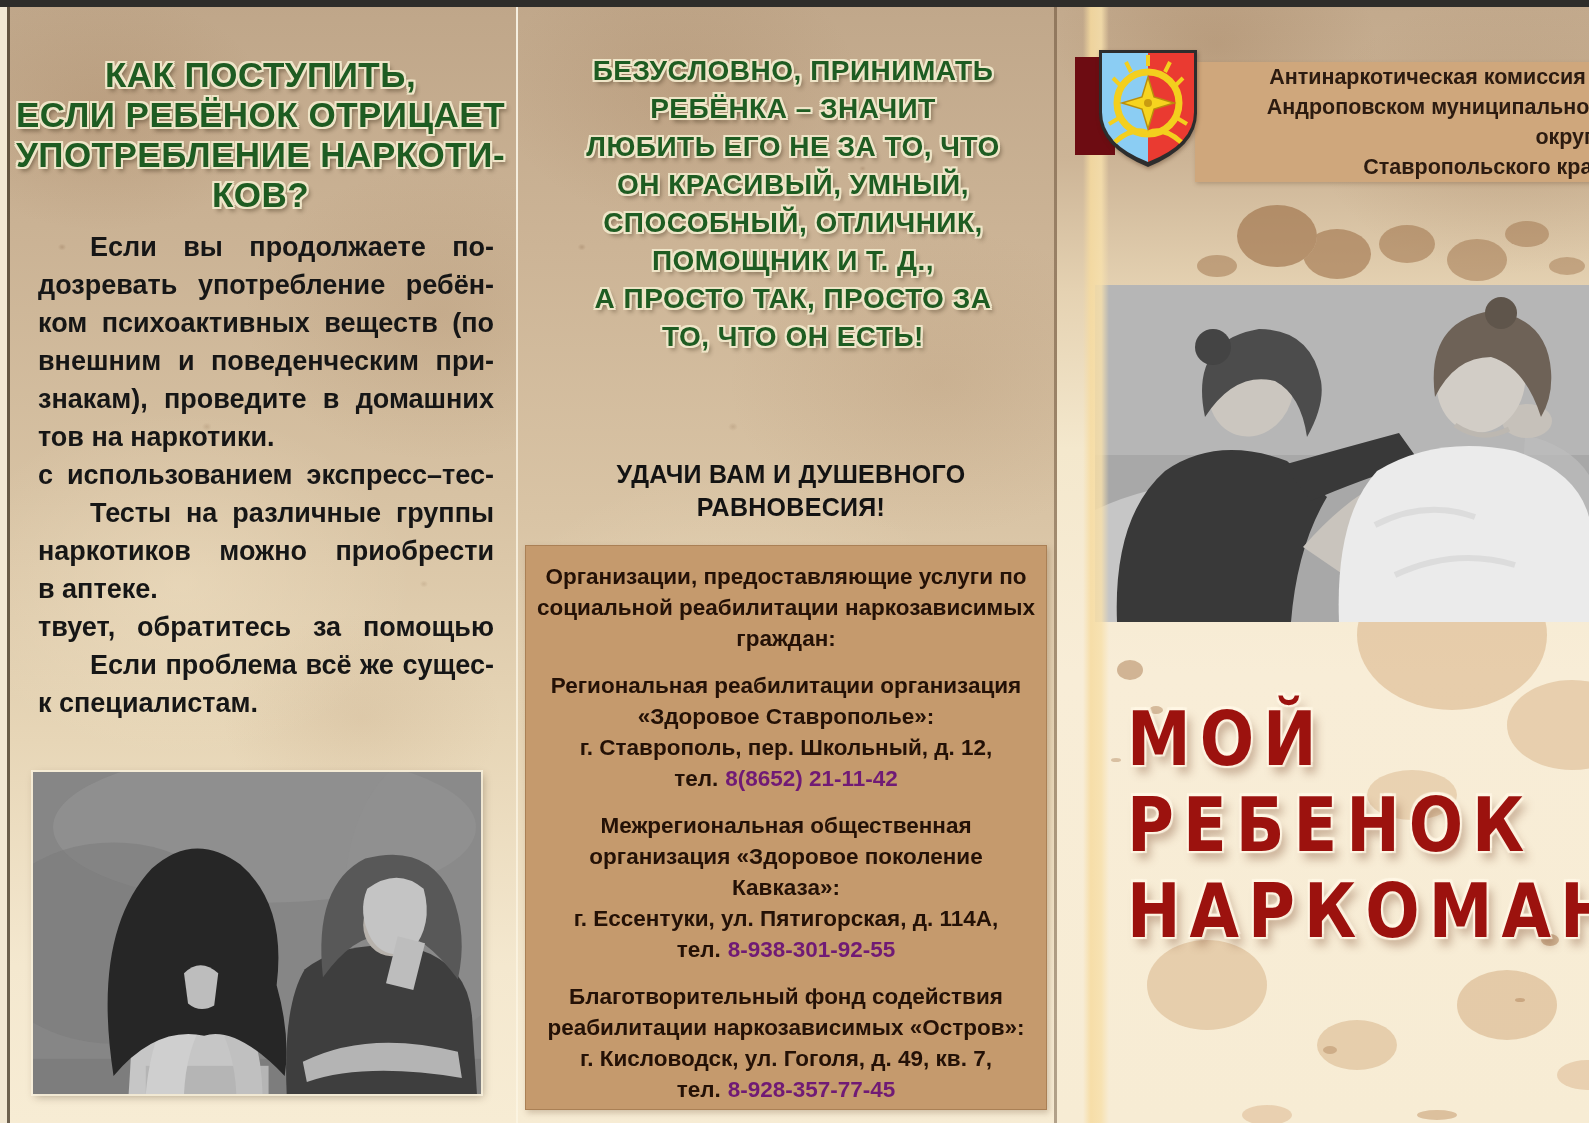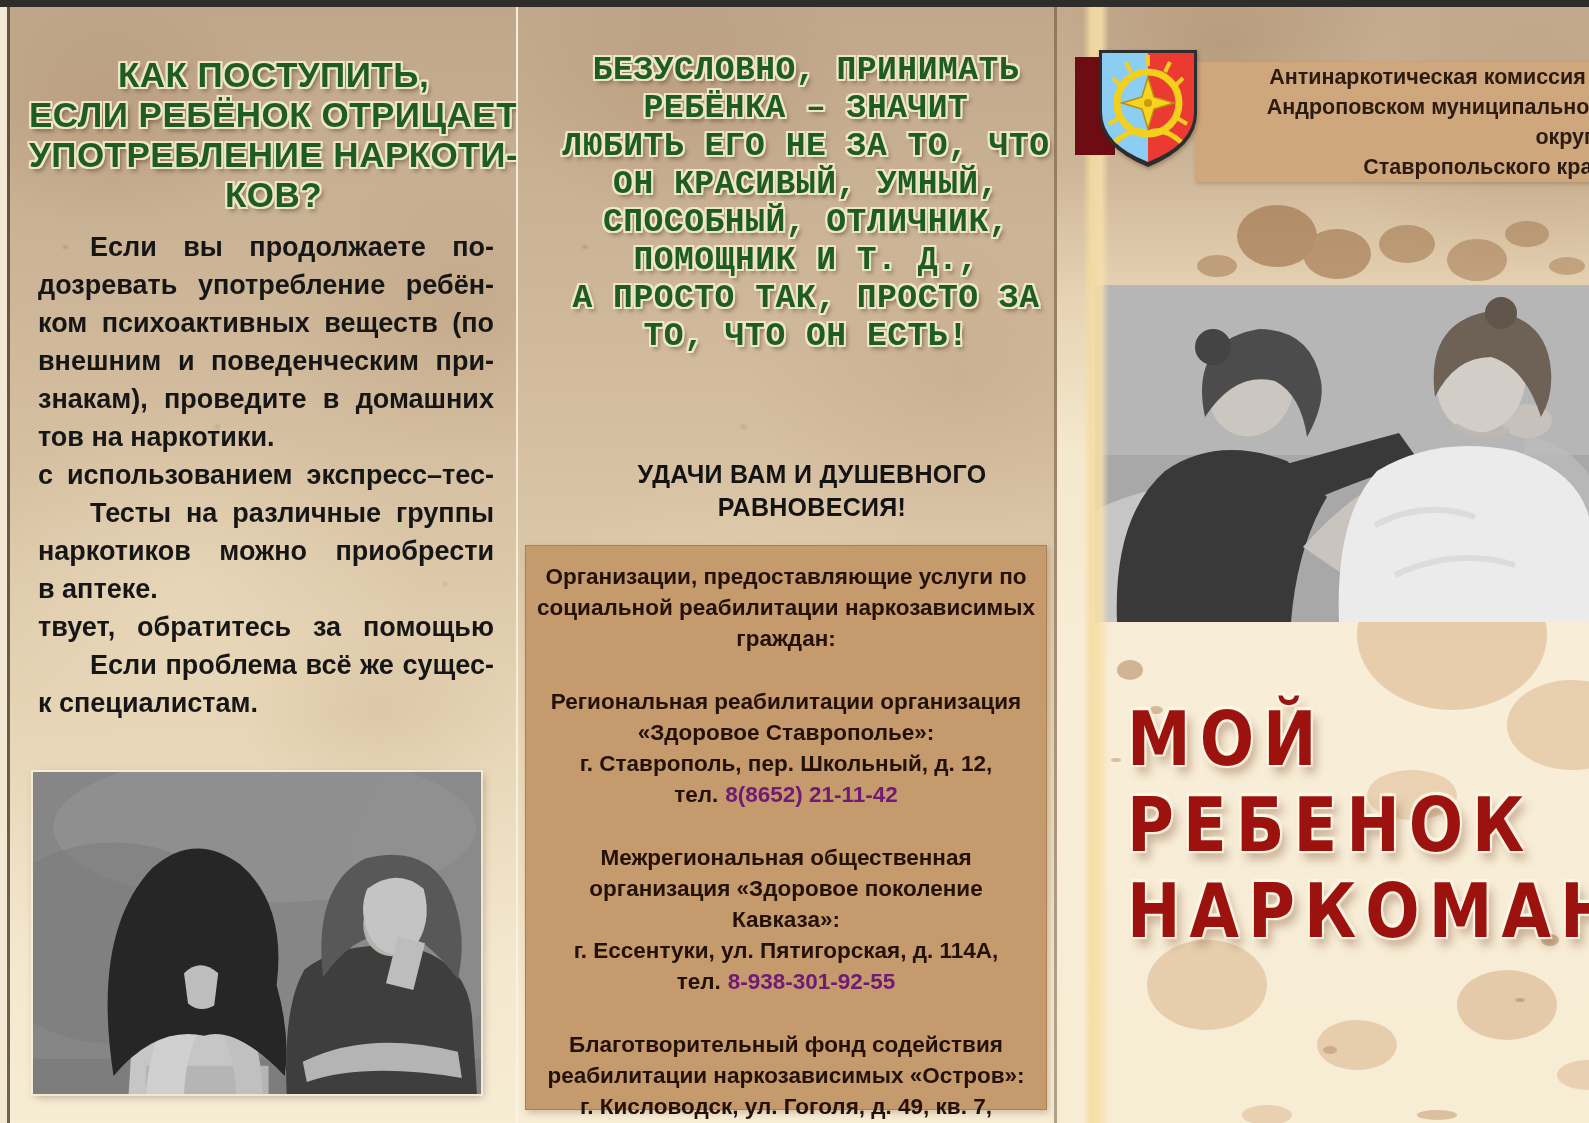--- a/index.html
+++ b/index.html
@@ -6,21 +6,21 @@
   .brochure{
     position:relative;width:1589px;height:1123px;overflow:hidden;
     font-family:"Liberation Sans",sans-serif;
     background:#e8d7b8;
   }
   
   .top-bar{position:absolute;left:0;top:0;width:100%;height:7px;background:#2e2d2a;z-index:60;}
   .left-pale{position:absolute;left:0;top:0;width:7px;height:100%;background:#f2e8d3;z-index:59;}
   .left-dark{position:absolute;left:7px;top:0;width:3px;height:100%;background:#4a3e2d;opacity:.8;z-index:59;}
   
-  .panel{position:absolute;top:0;height:1123px;padding-left:26px;}
+  .panel{position:absolute;top:0;height:1123px;}
   .panel-left{left:0;width:517px;
     background:
       radial-gradient(240px 170px at 20% 10%, rgba(148,108,72,.20), transparent 70%),
       radial-gradient(280px 210px at 85% 28%, rgba(148,108,72,.16), transparent 70%),
       radial-gradient(320px 240px at 35% 52%, rgba(255,242,214,.30), transparent 72%),
       radial-gradient(200px 150px at 70% 64%, rgba(160,120,82,.12), transparent 70%),
       linear-gradient(180deg,#bfa689 0%,#cab294 20%,#d7c2a3 44%,#e7d6b7 66%,#f4e8cf 86%,#f7ecd4 100%);
   }
   .panel-middle{left:517px;width:540px;
     background:
@@ -44,40 +44,40 @@
   
   .green-title{
     position:absolute;margin:0;color:#1e5c22;font-weight:800;text-align:center;
     white-space:pre-line;letter-spacing:.5px;
     text-shadow:
       -2px -2px 0 #efe5c8, 2px -2px 0 #efe5c8, -2px 2px 0 #efe5c8, 2px 2px 0 #efe5c8,
       -2px 0 0 #efe5c8, 2px 0 0 #efe5c8, 0 -2px 0 #efe5c8, 0 2px 0 #efe5c8,
       3px 4px 4px rgba(45,32,12,.45);
   }
   .left-title{left:14px;right:10px;top:55px;font-size:35px;line-height:40px;}
-  .quote{left:24px;right:12px;top:52px;font-size:33px;line-height:38px;font-family:Liberation Mono, monospace;}
+  .quote{left:24px;right:12px;top:52px;font-size:28px;line-height:38px;}
   
   .body-text{position:absolute;left:38px;top:228px;width:456px;color:#161616;
     font-weight:700;font-size:27px;line-height:38px;}
   .pline{text-align:justify;text-align-last:justify;}
   .pline.first{padding-left:52px;}
   .pline.plast{text-align-last:left;}
   
   .photo{position:absolute;margin:0;padding:0;line-height:0;}
   .photo-left{left:33px;top:772px;width:448px;height:322px;background:#efe4cc;
     box-shadow:0 0 0 2px rgba(250,242,222,.8), 2px 3px 8px rgba(70,50,25,.35);}
   .photo-right{left:38px;top:285px;width:494px;height:337px;}
   .photo svg{width:100%;height:100%;display:block;}
   
-  .wish{position:absolute;left:12px;width:100%;top:458px;text-align:center;
+  .wish{position:absolute;left:4px;width:100%;top:458px;text-align:center;
     color:#131313;font-weight:800;font-size:25px;line-height:33px;white-space:pre-line;letter-spacing:.3px;}
   .contact-box{position:absolute;left:8px;top:545px;width:522px;height:565px;
     background:#c59a6d;box-shadow:inset 0 0 0 1px rgba(120,80,40,.35), 2px 3px 6px rgba(90,60,30,.25);
     box-sizing:border-box;padding:16px 8px 10px 8px;
-    display:flex;flex-direction:column;gap:32px;
+    display:flex;flex-direction:column;gap:16px;
     color:#241106;font-weight:700;font-size:22.5px;line-height:31px;text-align:center;}
   .ml{white-space:pre-line;}
   .phone-line .pn{color:#701a75;margin-left:7px;}
   
   .red-block{position:absolute;left:18px;top:57px;width:40px;height:98px;background:#6d0c12;z-index:6;}
   .coat{position:absolute;left:38px;top:46px;width:106px;height:124px;z-index:8;filter:drop-shadow(1px 2px 2px rgba(60,30,10,.35));}
   .commission-box{position:absolute;left:138px;top:62px;width:424px;height:120px;background:#cfa77c;z-index:7;
     box-shadow:1px 2px 4px rgba(90,60,30,.25);display:flex;align-items:center;justify-content:flex-end;}
   .commission-text{color:#2c1b10;font-weight:700;font-size:21.5px;line-height:30px;
     text-align:right;padding-right:14px;white-space:pre-line;}

